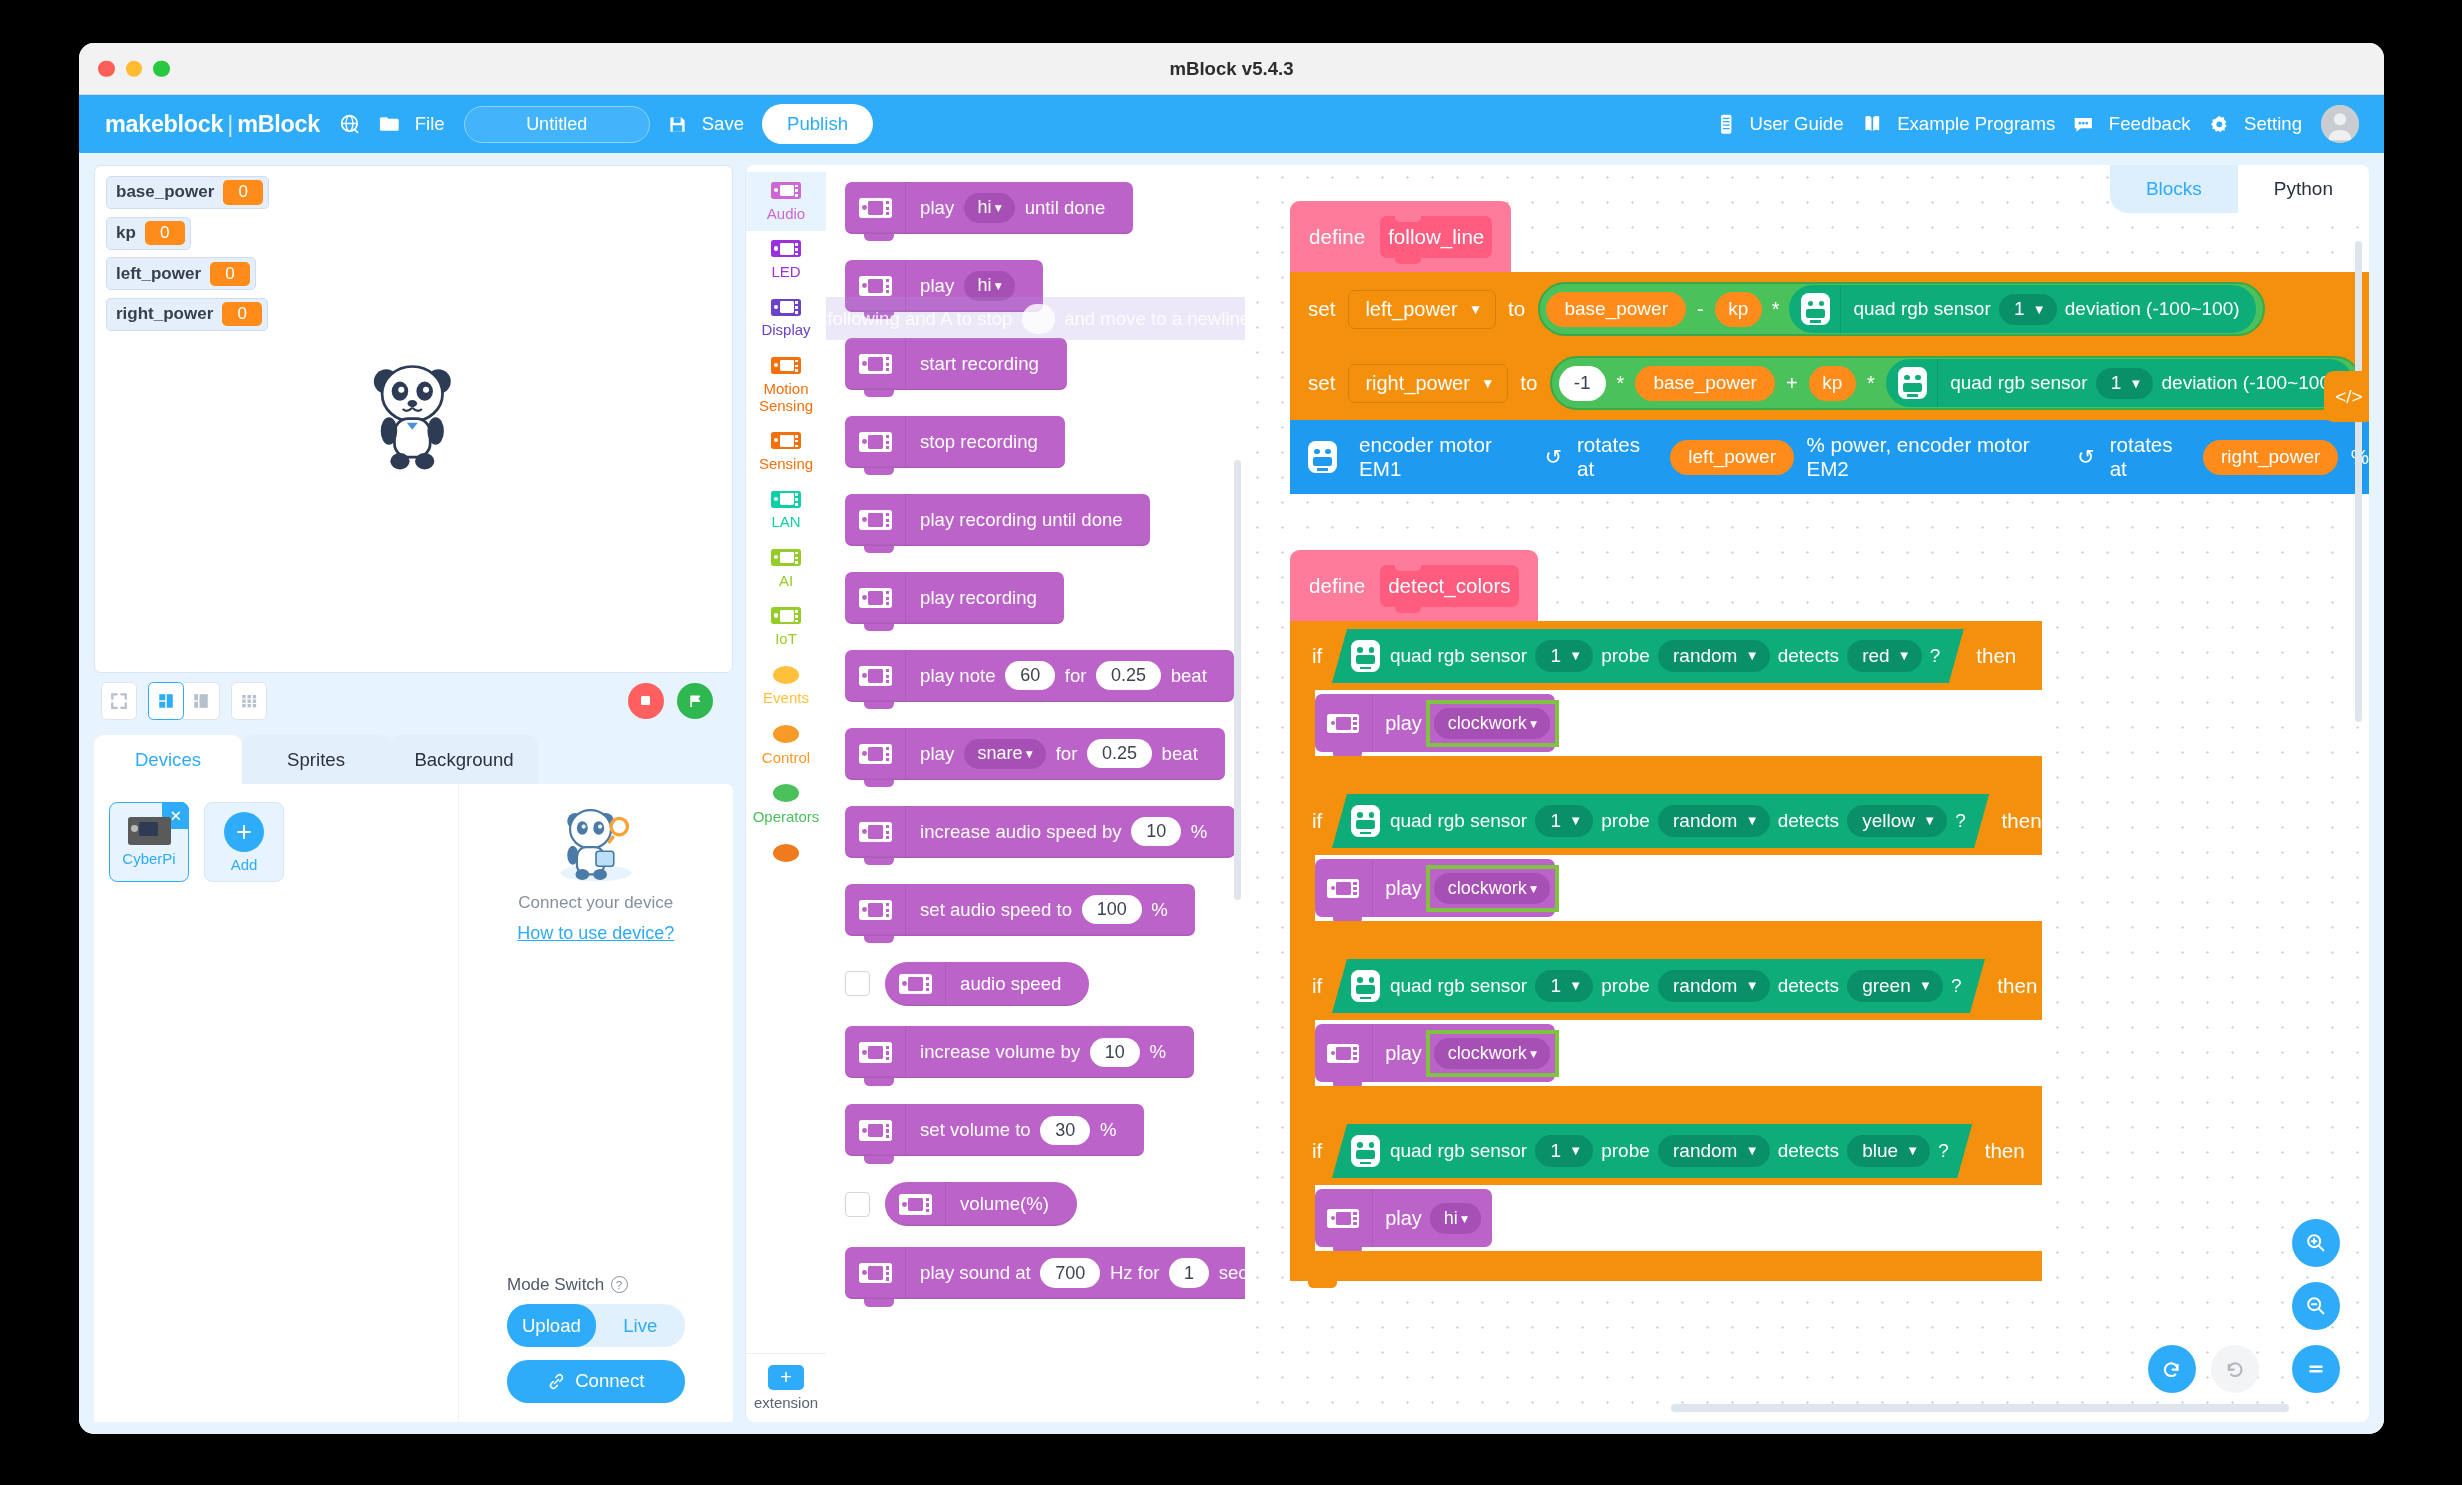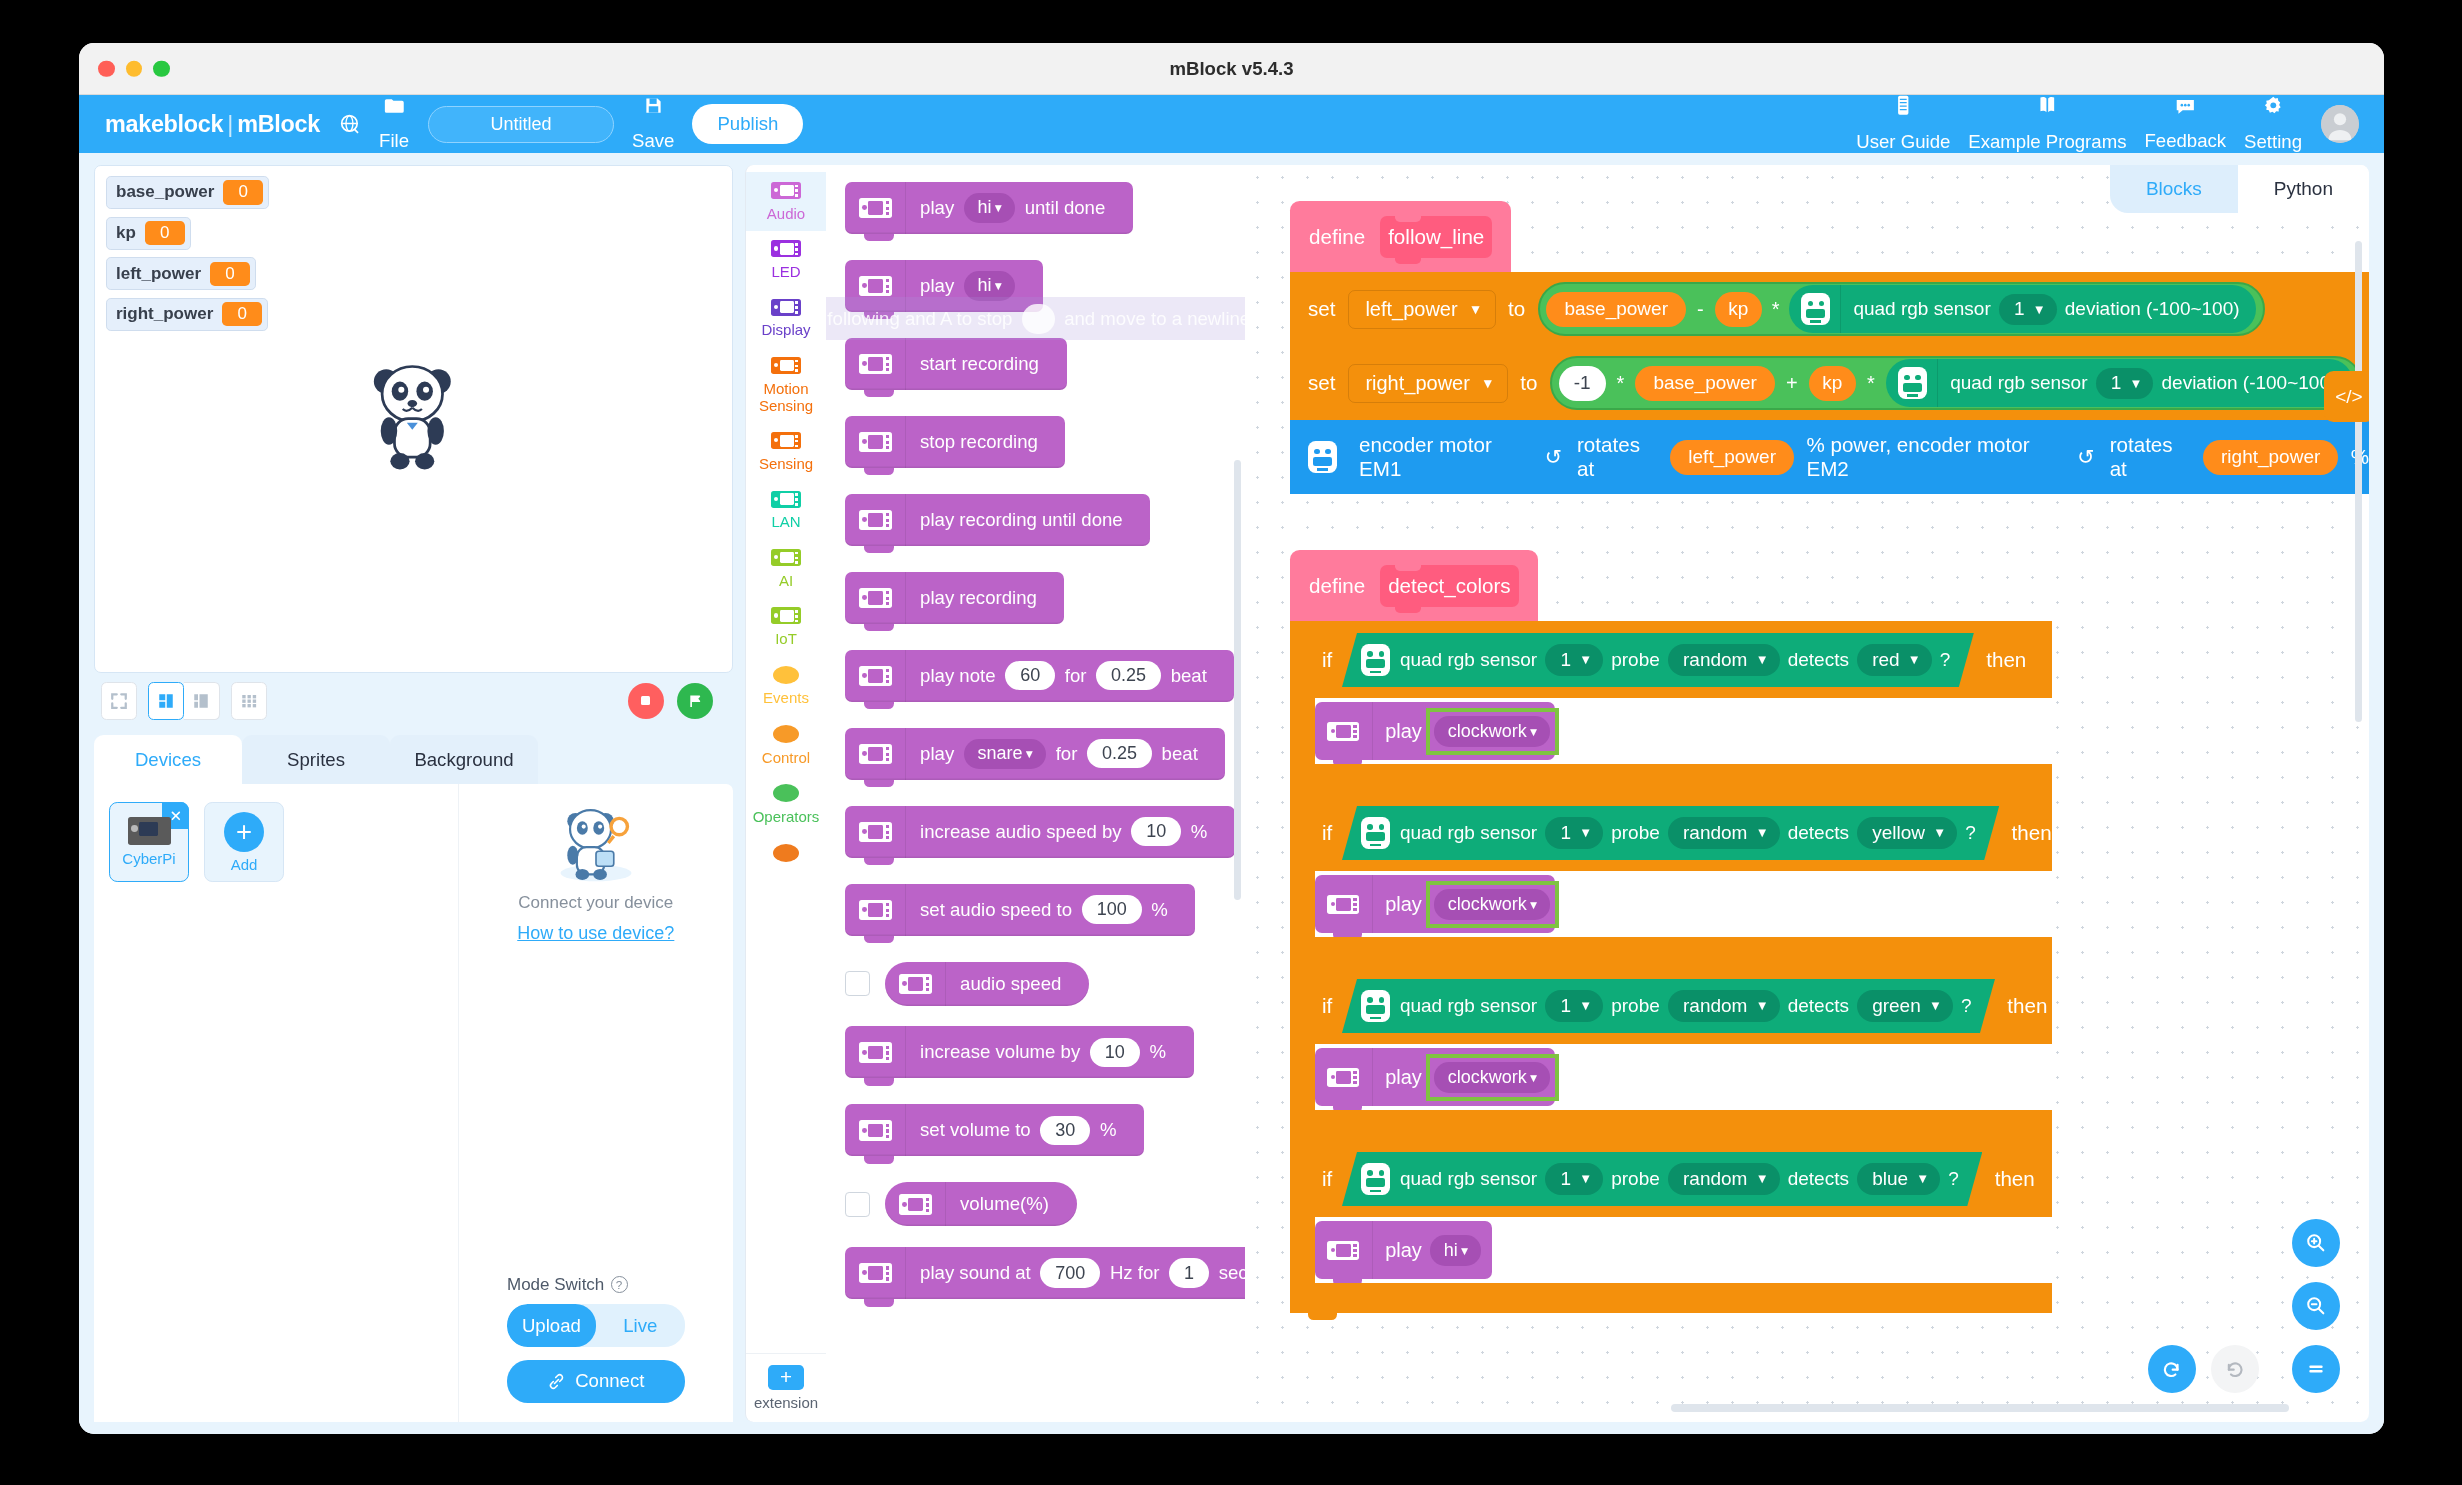--- a/index.html
+++ b/index.html
@@ -40,21 +40,20 @@
     display: flex; align-items: center;
     padding: 0 25px 0 26px;
     color: #fff;
   }
   .brand { font-size: 23.4px; font-weight: 700; letter-spacing: -0.3px; white-space: nowrap; }
   .brand .bar { opacity: .75; font-weight: 300; padding: 0 4.1px; }
   .mi {
     display: flex; align-items: center; gap: 15px;
     font-size: 18.6px; color: #fff; margin-left: 18px; white-space: nowrap;
     cursor: pointer;
-    flex-direction: column;
   }
   .mi svg { display: block; }
   .proj-name {
     margin-left: 19px;
     width: 186px; height: 37px;
     border: 1.1px solid #8fd3ff;
     border-radius: 18.6px;
     background: #41b4fb;
     color: #fff; font-size: 18px;
     display: flex; align-items: center; justify-content: center;
@@ -322,22 +321,22 @@
   .robot .eyeL { left: 6.2px; }
   .robot .eyeR { right: 6.2px; }
   .robot .mouth { position: absolute; left: 4.8px; bottom: 7.6px; width: 19px; height: 9px; background: #0eac79; border-radius: 2.1px; }
   .robot .grill { position: absolute; left: 9px; bottom: 2.7px; width: 11px; height: 2.7px; background: #0eac79; }
   .sensor .sep2 { width: 1px; height: 48px; background: rgba(0,0,0,.1); margin-right: 12.4px; }
   .dd-dark { background: #0a9068; border-radius: 18px; padding: 4.8px 11px 4.8px 15px; display: inline-flex; align-items: center; gap: 8.2px; margin: 0 8.2px; cursor: pointer; }
   .rot-icon { font-size: 20.6px; margin: 0 2.7px; }
 
   .cmouth { background: #f4900c; position: relative; }
   .ifrow {
-    display: flex; align-items: center; height: 77px;
-    background: #f4900c; color: #fff; font-size: 20.6px; padding-left: 32px; gap: 12.4px;
+    display: flex; align-items: center; height: 69px;
+    background: #f4900c; color: #fff; font-size: 20.6px; padding-left: 22px; gap: 12.4px;
   }
   .hexcond {
     background: #0eac79; display: flex; align-items: center; height: 54px;
     clip-path: polygon(15px 0, 100% 0, calc(100% - 15px) 100%, 0 100%);
     padding: 0 23.4px 0 6.9px; font-size: 19px; color: #fff;
     margin-left: -2.7px;
   }
   .mouthinner { background: #fff; margin-left: 25px; min-height: 66px; display: flex; align-items: center; }
   .playblk {
     background: #bb63c8; color: #fff; height: 58px; border-radius: 6.9px;

